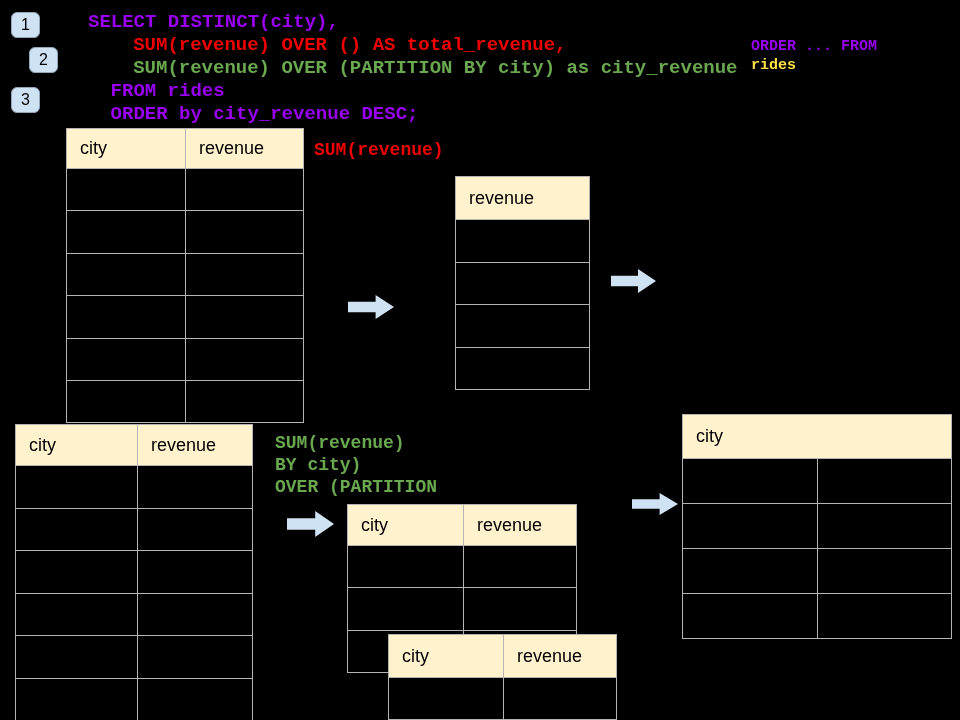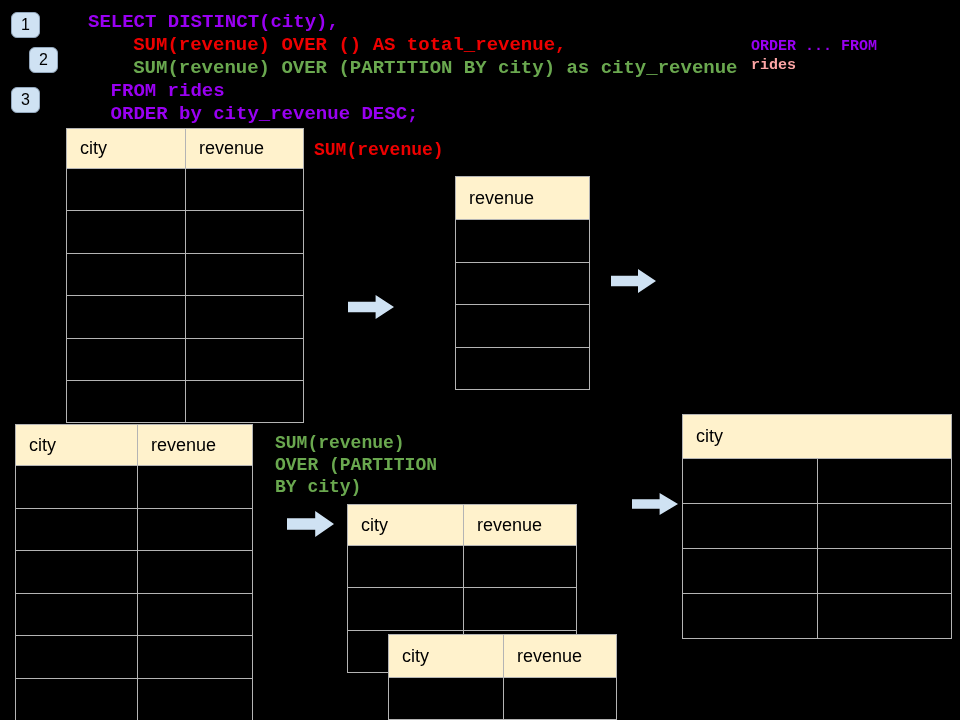--- a/index.html
+++ b/index.html
@@ -50,25 +50,25 @@
   </div>
 <div class="badge" style="left:29px;top:47px;">
     <span>2</span>
   </div>
 <div class="badge" style="left:11px;top:87px;">
     <span>3</span>
   </div>
 
 <div class="tblock code-main"><div style="color: rgb(153, 0, 242);">SELECT DISTINCT(city),</div><div style="color: rgb(238, 0, 0); padding-left: 45.2px;">SUM(revenue) OVER () AS total_revenue,</div><div style="color: rgb(106, 168, 79); padding-left: 45.2px;">SUM(revenue) OVER (PARTITION BY city) as city_revenue</div><div style="color: rgb(153, 0, 242); padding-left: 22.6px;">FROM rides</div><div style="color: rgb(153, 0, 242); padding-left: 22.6px;">ORDER by city_revenue DESC;</div></div>
 
-<div class="tblock side-note"><div style="color: rgb(153, 0, 242);">ORDER ... FROM</div><div style="color: #fca5a5;">rides</div></div>
+<div class="tblock side-note"><div style="color: rgb(153, 0, 242);">ORDER ... FROM</div><div style="color: #fde047;">rides</div></div>
 
 <div class="tblock label-red"><div style="color: rgb(238, 0, 0);">SUM(revenue)</div></div>
 
-<div class="tblock label-green"><div style="color: rgb(106, 168, 79);">SUM(revenue)</div><div style="color: rgb(106, 168, 79);">OVER (PARTITION</div><div style="color: rgb(106, 168, 79);">BY city)</div></div>
+<div class="tblock label-green"><div style="color: rgb(106, 168, 79);">SUM(revenue)</div><div style="color: rgb(106, 168, 79);">BY city)</div><div style="color: rgb(106, 168, 79);">OVER (PARTITION</div></div>
 
 <div class="dtable" style="left:66px;top:128px;width:238px;--hh:39px;--rh:41.4px;--c1:119px;">
     <div class="hrow">
       <div class="cell hcell" style="width: var(--c1);">city</div>
       <div class="cell hcell" style="flex: 1 1 0%;">revenue</div>
     </div>
     <div class="brow">
       <div class="cell" style="width: var(--c1);"></div>
       <div class="cell" style="flex: 1 1 0%;"></div>
     </div>

